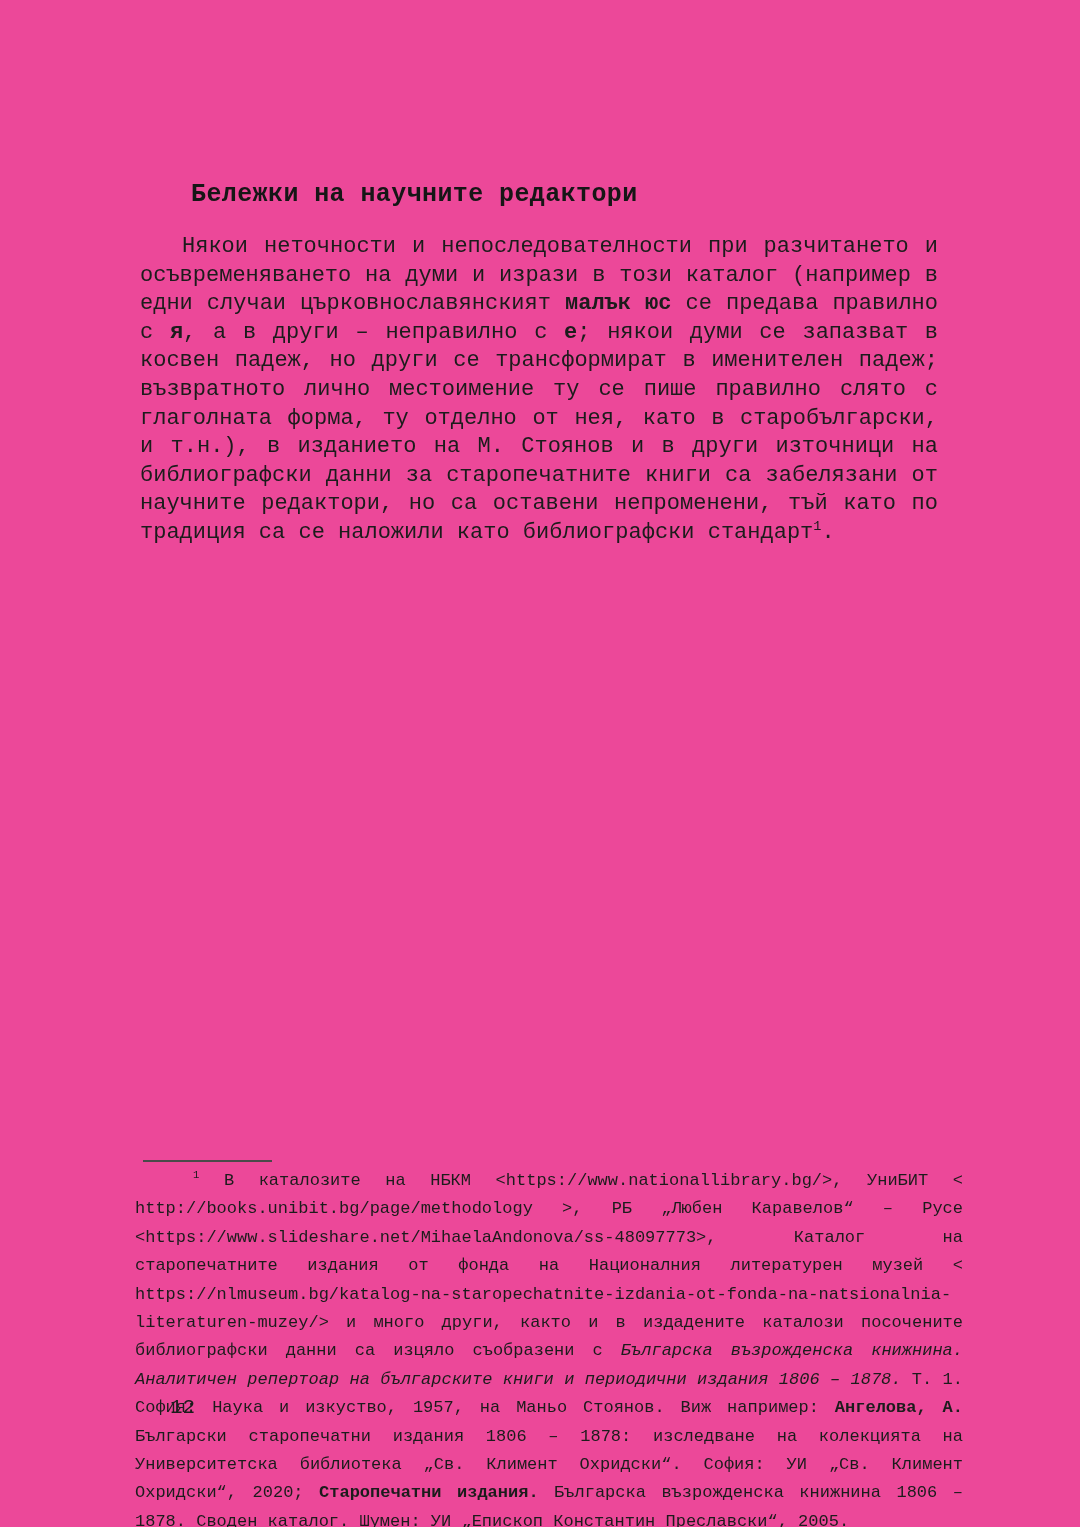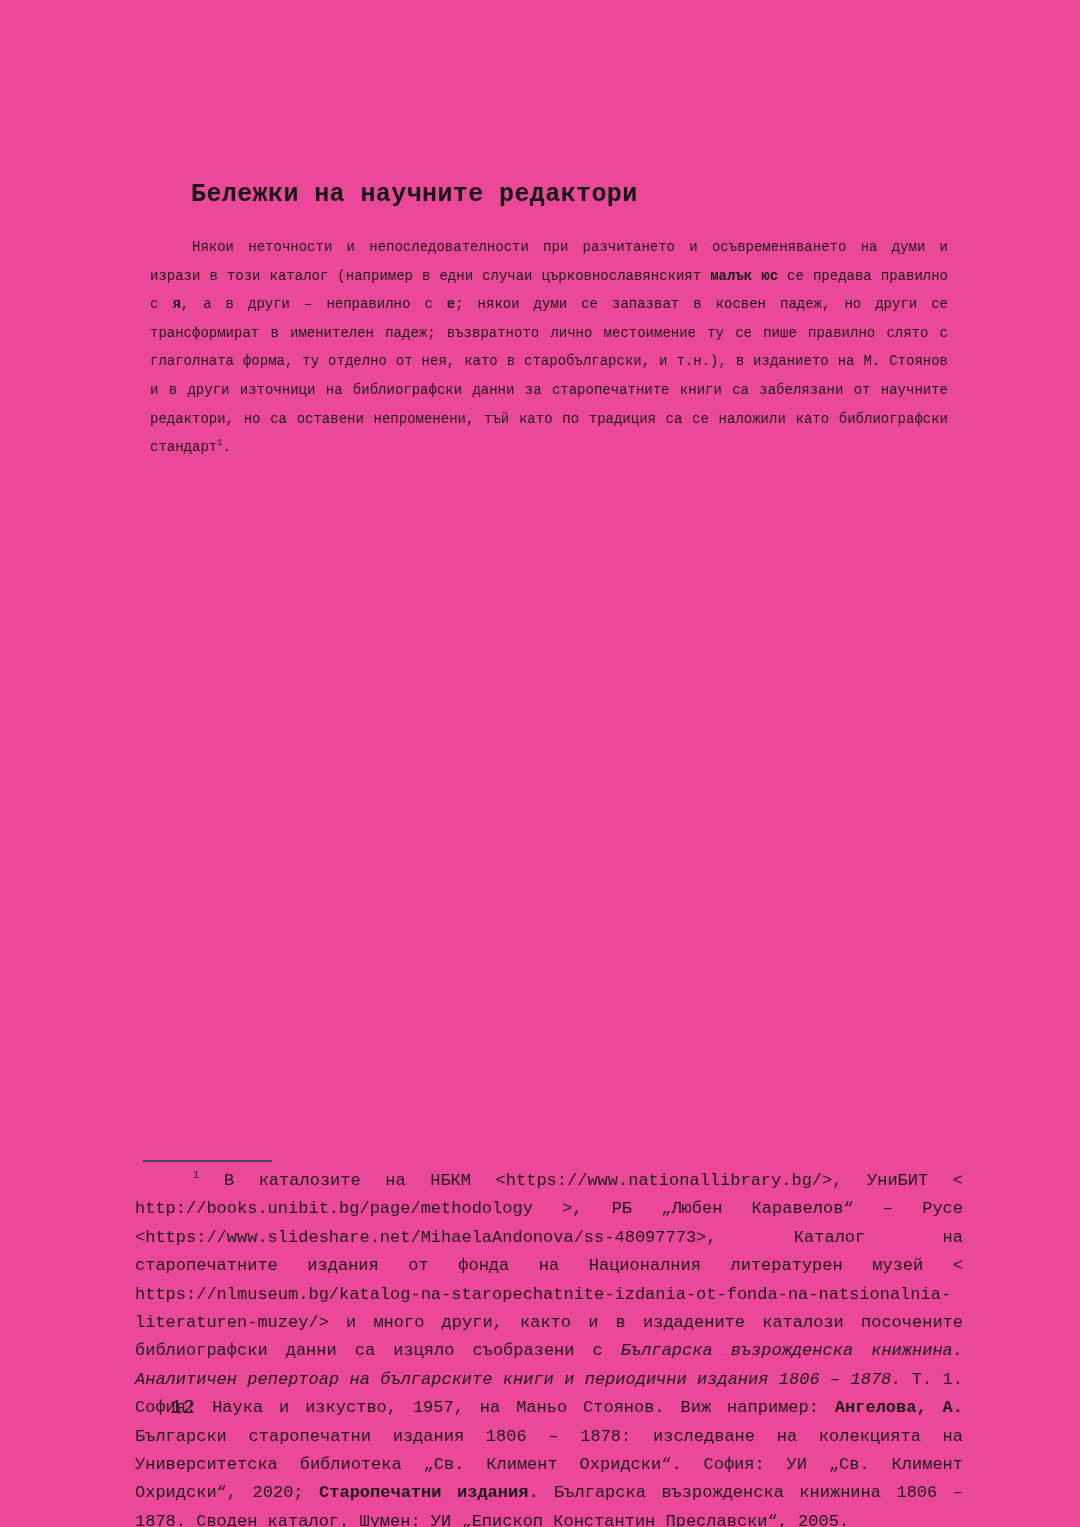--- a/index.html
+++ b/index.html
@@ -22,24 +22,24 @@
     left: 191px;
     margin: 0;
     font-size: 25px;
     font-weight: bold;
     letter-spacing: 0.4px;
     color: #161616;
   }
   .body-par {
     position: absolute;
     top: 233px;
-    left: 150px;
+    left: 140px;
     width: 798px;
     margin: 0;
-    font-size: 14px;
+    font-size: 22px;
     line-height: 28.6px;
     text-align: justify;
     text-indent: 42px;
     overflow-wrap: break-word;
   }
   .fn-rule {
     position: absolute;
     top: 1160px;
     left: 143px;
     width: 129px;

